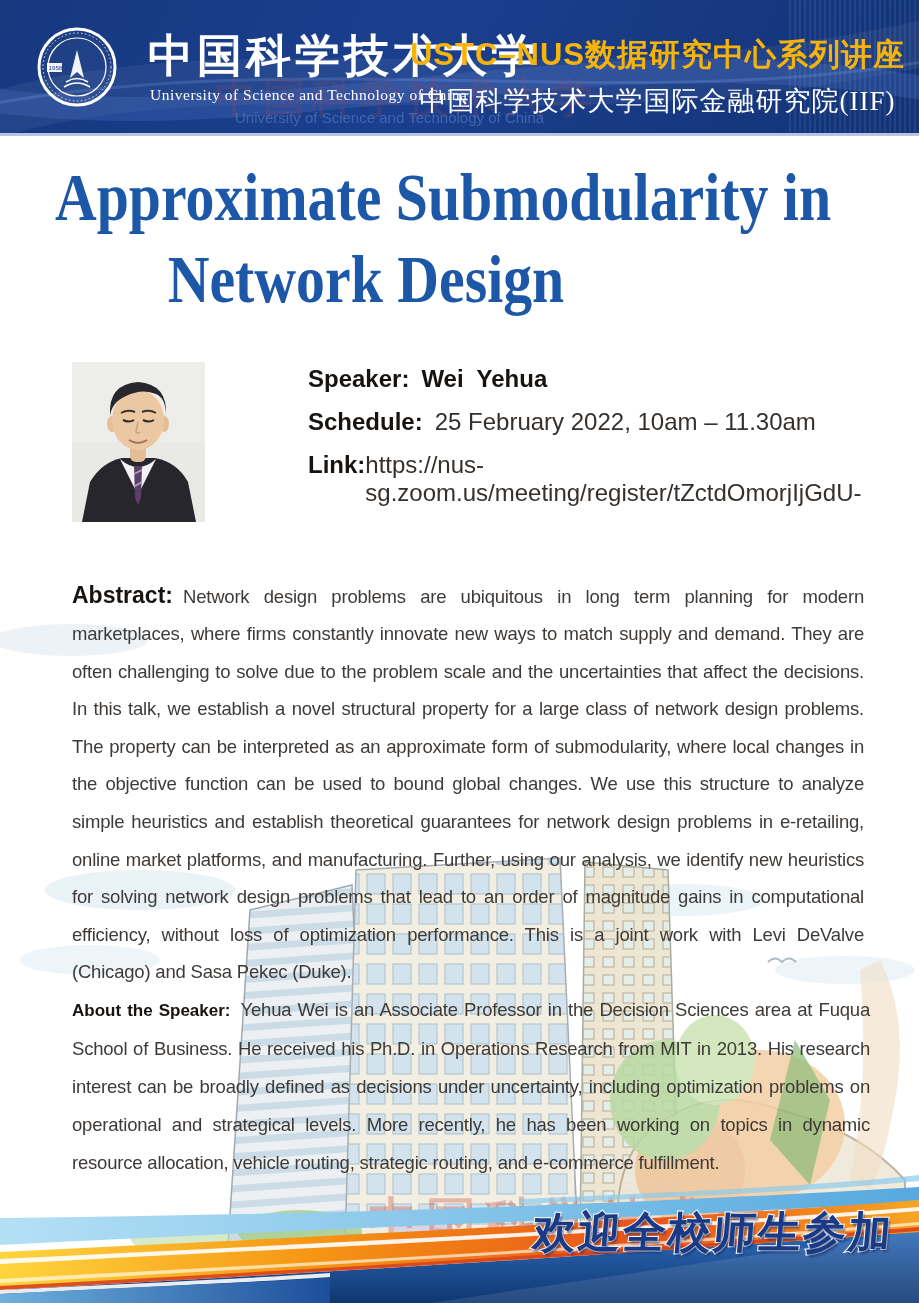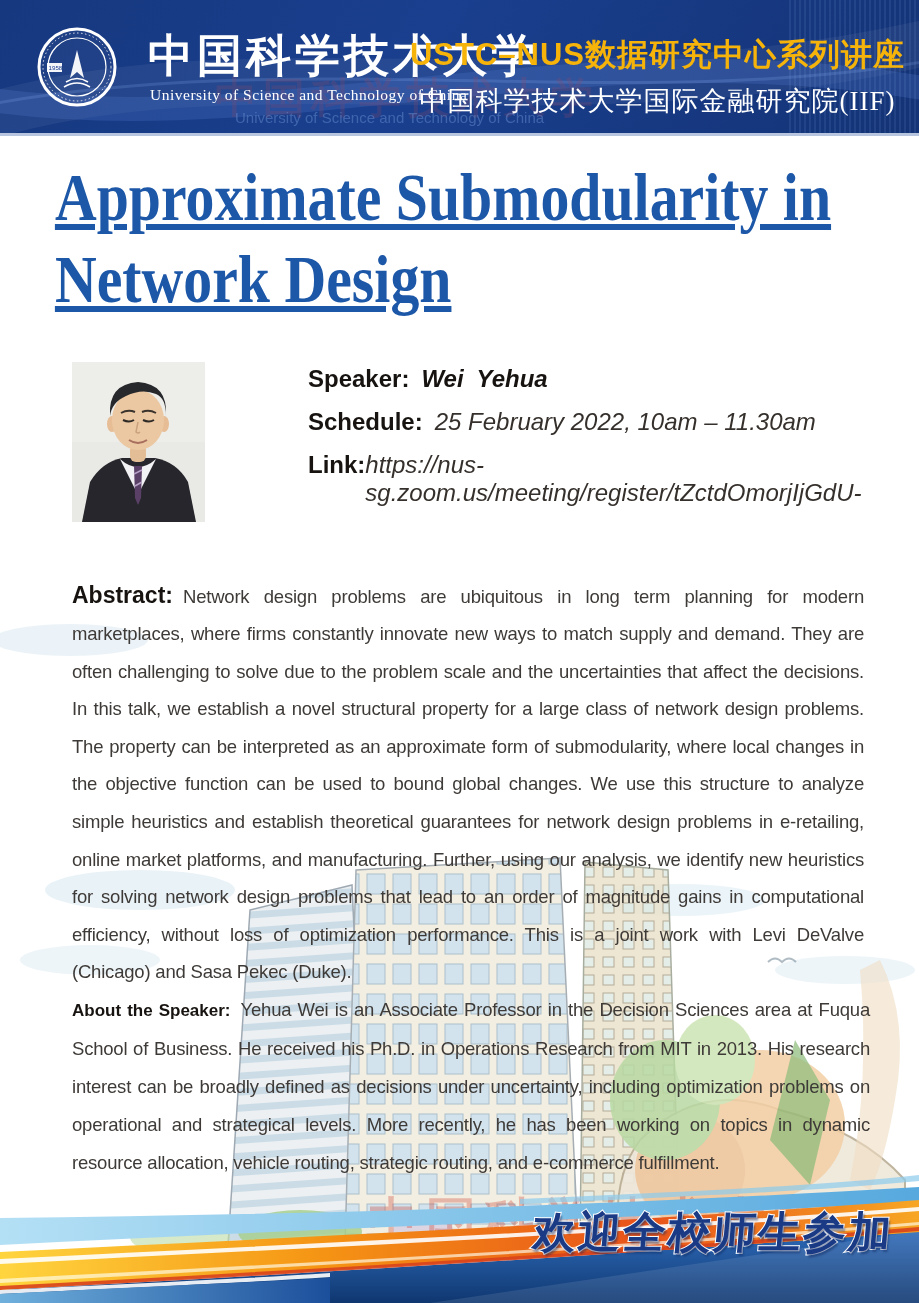--- a/index.html
+++ b/index.html
@@ -21,31 +21,31 @@
           font-size:15.5px;color:#ffffff;letter-spacing:.5px;white-space:nowrap;}
   .echo-cn{position:absolute;left:215px;top:70px;font-family:"Liberation Serif",serif;
            font-weight:bold;font-size:42px;letter-spacing:6px;color:#8c4a6a;opacity:.25;white-space:nowrap;}
   .echo-en{position:absolute;left:235px;top:109px;font-size:15px;color:#6e95d6;opacity:.45;white-space:nowrap;}
   .hdr-right{position:absolute;right:14px;top:34px;text-align:center;}
   .series{font-weight:bold;font-size:31px;letter-spacing:1px;color:#f6b40a;white-space:nowrap;}
   .institute{margin-top:7px;font-family:"Liberation Serif",serif;font-size:27px;
              letter-spacing:1px;color:#ffffff;white-space:nowrap;}
 
   
-  .title{position:absolute;left:0;top:156px;width:732px;text-align:left;color:#1d57a8;text-decoration:underline;}
+  .title{position:absolute;left:0;top:156px;width:732px;text-align:center;color:#1d57a8;}
   .title-line{font-family:"Liberation Serif",serif;font-weight:bold;font-size:68px;
               line-height:82px;transform:scaleX(.85);transform-origin:50% 50%;white-space:nowrap;}
 
   
   .photo{position:absolute;left:72px;top:362px;width:133px;height:160px;}
   .spk-info{position:absolute;left:264px;top:365px;width:640px;font-size:24px;color:#35302c;margin-left:44px;}
   .spk-row{height:43px;display:flex;align-items:flex-start;}
   .spk-lbl{font-weight:bold;color:#171310;margin-right:12px;white-space:pre-wrap;}
   .spk-lbl.nogap{margin-right:0;}
-  .spk-val{white-space:pre-wrap;font-style:italic;}
+  .spk-val{white-space:pre-wrap;}
 
   
   .para{position:absolute;left:72px;text-align:justify;text-align-last:left;
         color:#3e3a37;font-size:18.5px;letter-spacing:-.2px;}
   .abstract{top:558px;width:792px;line-height:37.6px;}
   .about{top:972px;width:798px;line-height:38px;}
   .plabel{font-weight:bold;color:#171310;letter-spacing:0;margin-right:10px;}
   .abstract .plabel{font-size:23px;}
   .about .plabel{font-size:17px;}
 

